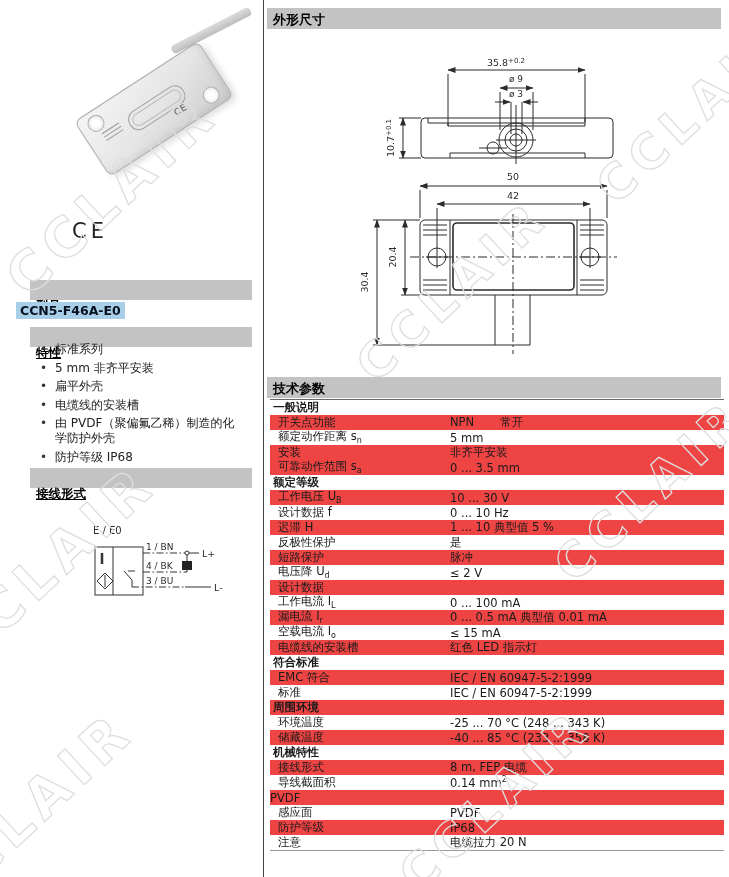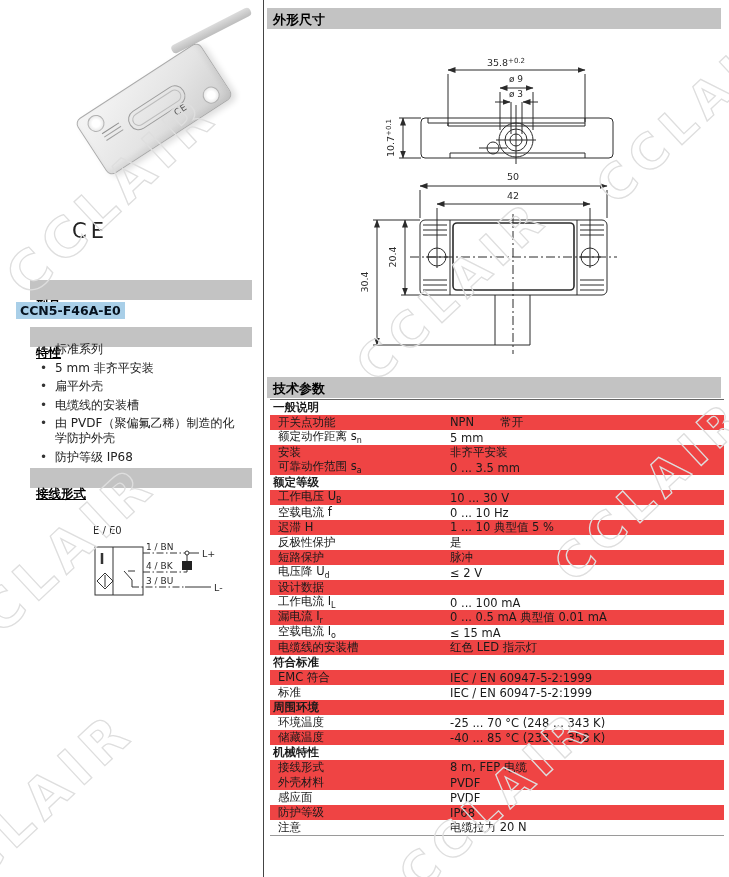--- a/index.html
+++ b/index.html
@@ -258,21 +258,21 @@
         <span class="t-value">0 ... 3.5 mm</span>
       </div>
       <div class="t-row section">
         <span class="t-label">额定等级</span>
       </div>
       <div class="t-row stripe">
         <span class="t-label">工作电压  U<sub>B</sub></span>
         <span class="t-value">10 ... 30 V</span>
       </div>
       <div class="t-row">
-        <span class="t-label">空载电流 f</span>
+        <span class="t-label">设计数据 f</span>
         <span class="t-value">0 ... 10 Hz</span>
       </div>
       <div class="t-row stripe">
         <span class="t-label">迟滞 H</span>
         <span class="t-value">1 ... 10 典型值 5 %</span>
       </div>
       <div class="t-row">
         <span class="t-label">反极性保护</span>
         <span class="t-value">是</span>
       </div>
@@ -326,22 +326,25 @@
         <span class="t-label">储藏温度</span>
         <span class="t-value">-40 ... 85 °C  (233 ... 358 K)</span>
       </div>
       <div class="t-row section">
         <span class="t-label">机械特性</span>
       </div>
       <div class="t-row stripe">
         <span class="t-label">接线形式</span>
         <span class="t-value">8 m, FEP 电缆</span>
       </div>
-      <div class="t-row stripe">
-        <span class="t-label">外壳材料</span>
+      <div class="t-row">
+        <span class="t-label">导线截面积</span>
+        <span class="t-value">0.14 mm<sup>2</sup></span>
+      </div>
+      <div class="t-row stripe">
         <span class="t-value">PVDF</span>
       </div>
       <div class="t-row">
         <span class="t-label">感应面</span>
         <span class="t-value">PVDF</span>
       </div>
       <div class="t-row stripe">
         <span class="t-label">防护等级</span>
         <span class="t-value">IP68</span>
       </div>

